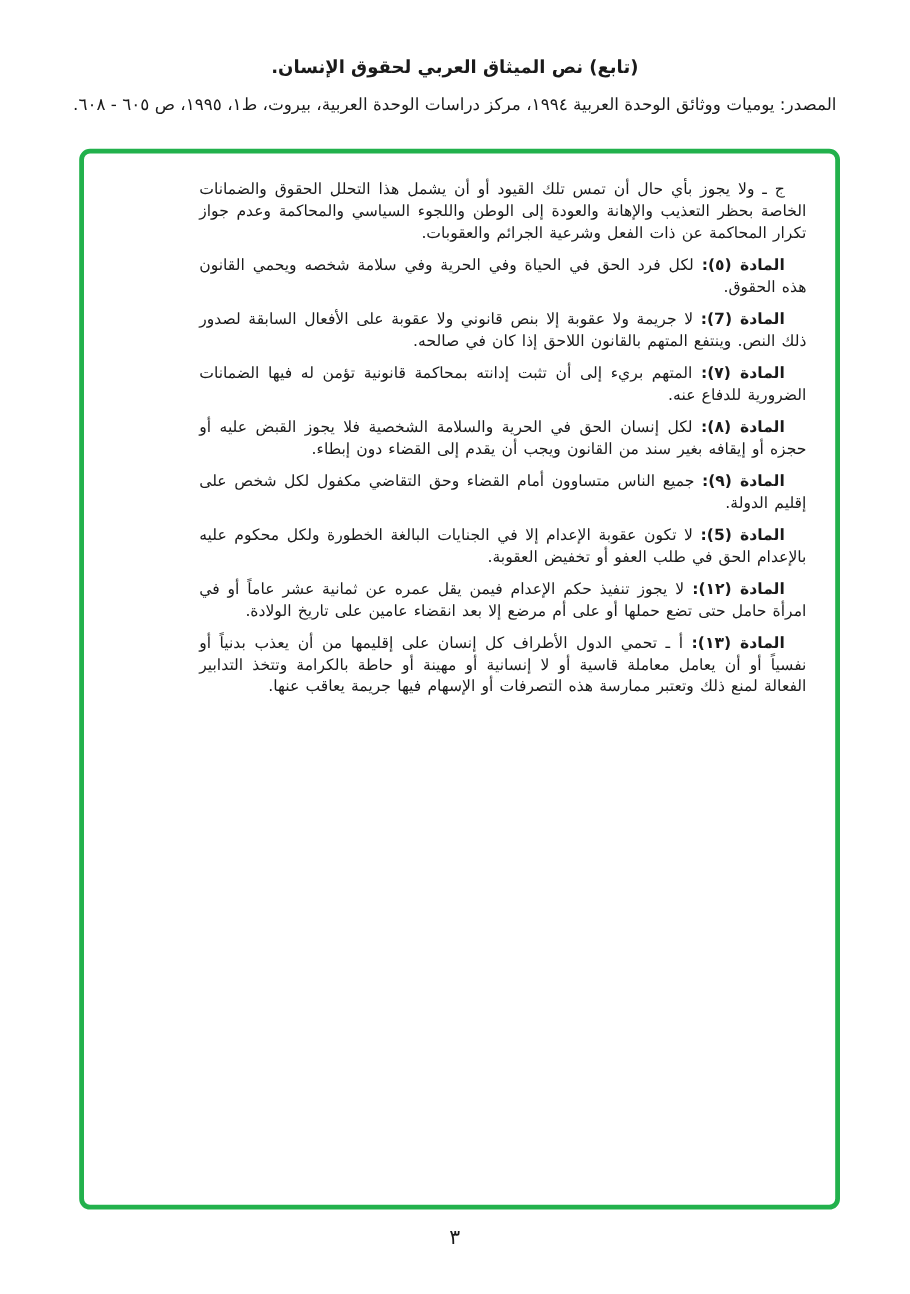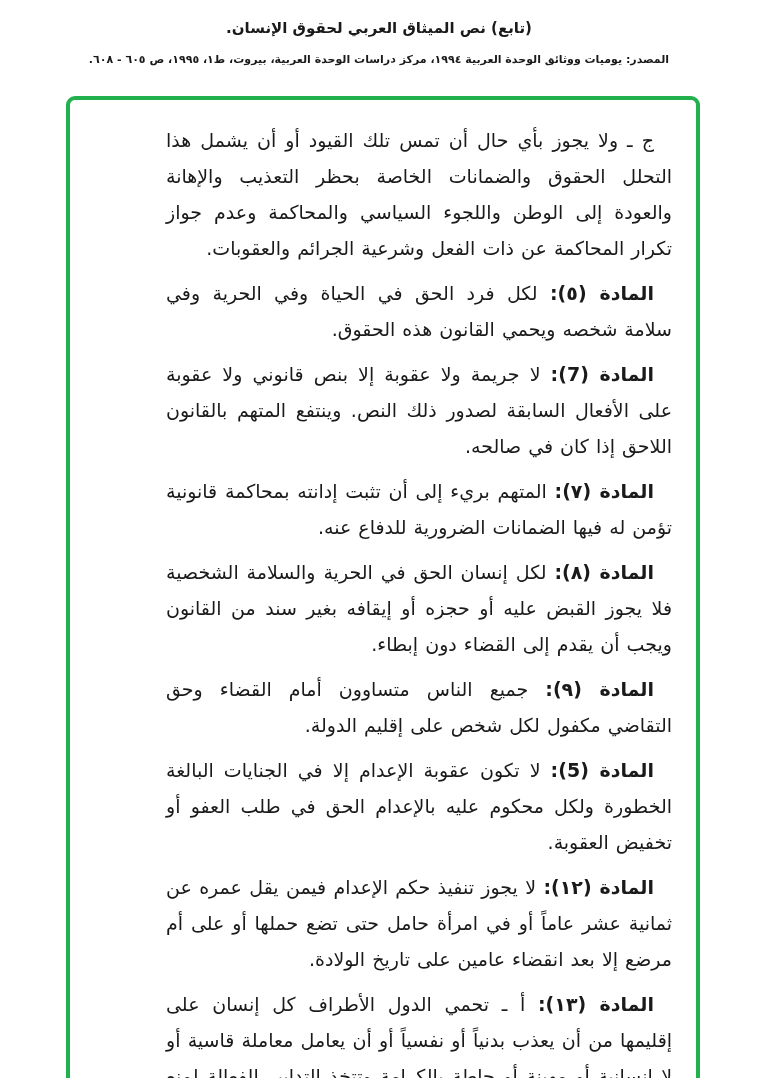--- a/index.html
+++ b/index.html
@@ -11,49 +11,49 @@
     min-height:1078px;
     margin:0 auto;
     background:#ffffff;
     font-family:"DejaVu Sans", sans-serif;
     color:#1a1a1a;
     direction:rtl;
   }
 
   .page-header {
     text-align:center;
-    padding-top:18px;
+    padding-top:46px;
   }
 
   .doc-title {
     font-size:15px;
     line-height:20px;
     font-weight:700;
   }
 
   .doc-source {
-    font-size:11px;
+    font-size:14px;
     line-height:16px;
-    font-weight:700;
+    font-weight:400;
     margin-top:14px;
     padding:0 20px;
   }
 
   .content-box {
     margin:28px 58px 0 66px;          
     border:4px solid #22b14c;
     border-radius:9px;
     min-height:884px;
     padding:22px 24px 20px 96px;      
     background:#ffffff;
   }
 
   .para {
-    font-size:19px;
-    line-height:36px;
+    font-size:13px;
+    line-height:18px;
     text-align:justify;
     text-indent:18px;                 
     margin-bottom:9px;
     word-spacing:1px;
   }
   .para:last-child { margin-bottom:0; }
 
   .article-label { font-weight:700; }
 
   .page-number {

